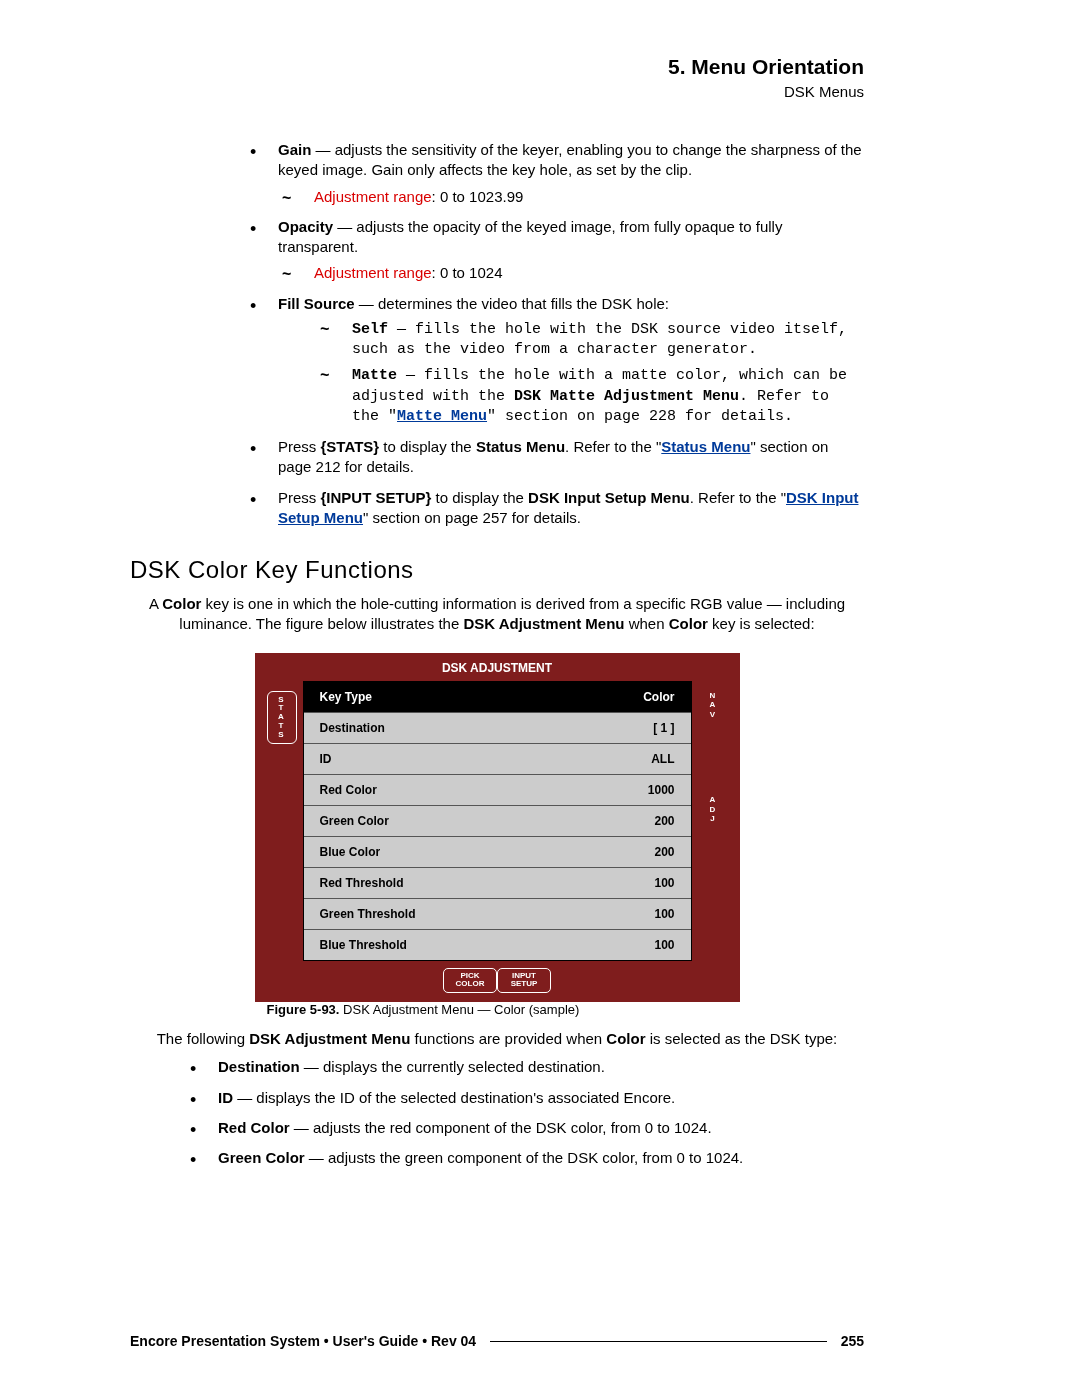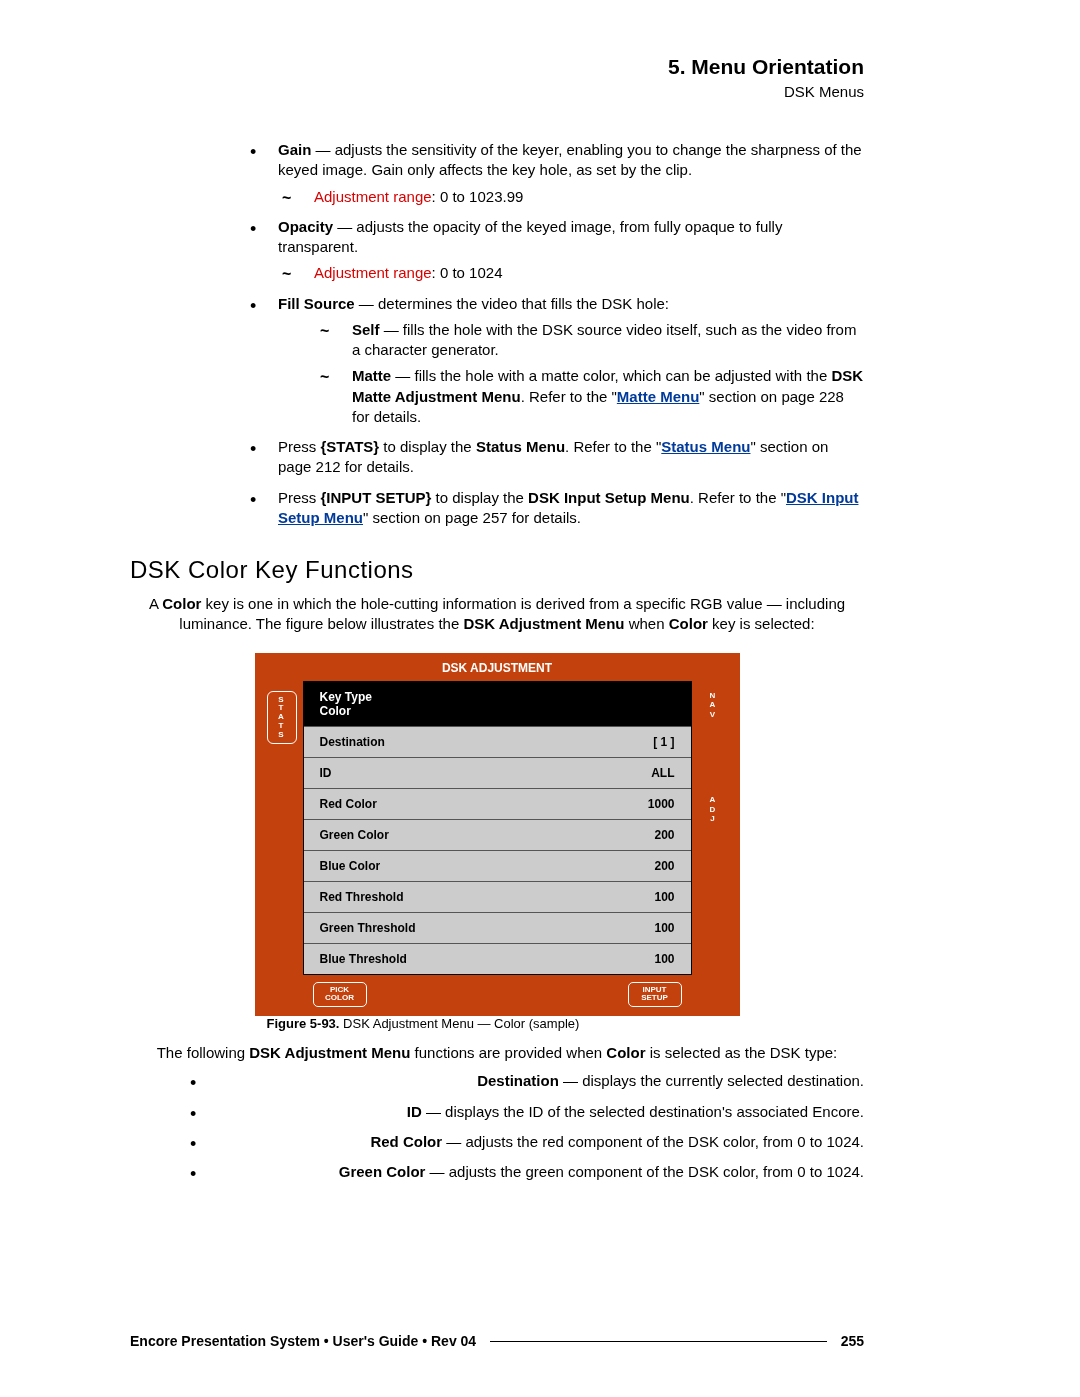--- a/index.html
+++ b/index.html
@@ -61,20 +61,21 @@
     left: 4px;
     top: 0;
     font-weight: bold;
     font-size: 16px;
   }
   .sub-tilde2 {
     padding-left: 74px;
     position: relative;
     margin-top: 6px;
     margin-bottom: 6px;
+    font-family: Liberation Mono, monospace;
   }
   .sub-tilde2::before {
     content: "~";
     position: absolute;
     left: 42px;
     top: 0;
     font-weight: bold;
     font-size: 16px;
   }
   .red-bold { color: #d90000; font-weight: normal; }
@@ -92,21 +93,21 @@
     margin-bottom: 8px;
     text-align: center;
   }
 
   
   .menu-fig {
     margin: 18px auto 12px auto;
     width: 485px;
   }
   .menu-box {
-    background: #c2410c;
+    background: #7f1d1d;
     padding: 6px;
     position: relative;
   }
   .menu-title {
     color: #fff;
     font-weight: bold;
     font-size: 12px;
     text-align: center;
     padding: 2px 0 6px 0;
   }
@@ -149,21 +150,21 @@
     border: 1px solid #000;
   }
   .row {
     display: flex;
     justify-content: space-between;
     padding: 8px 16px;
     font-size: 12px;
     font-weight: bold;
     border-top: 1px solid #555;
   }
-  .row:first-child { border-top: none; flex-direction: column; }
+  .row:first-child { border-top: none; }
   .row.hl {
     background: #000;
     color: #fff;
   }
   .bottom-btns {
     display: flex;
     justify-content: space-between;
     padding: 7px 8px 3px 8px;
   }
   .small-btn {
@@ -307,39 +308,39 @@
 A
 V</div>
             <div style="height:40px;"></div>
             <div class="side-lbl" style="white-space:pre;">A
 D
 J</div>
           </div>
         </div>
         <div class="bottom-btns">
           <div style="width:42px;"></div>
-          <div style="flex:1;display:flex;justify-content:space-between;padding:0 2px;">
+          <div style="flex:1;display:flex;justify-content:center;padding:0 2px;">
             <div class="small-btn" style="white-space:pre;">PICK
 COLOR</div>
             <div class="small-btn" style="white-space:pre;">INPUT
 SETUP</div>
           </div>
           <div style="width:42px;"></div>
         </div>
       </div>
       <div class="fig-caption">
         <span class="bold">Figure 5-93.</span><span>   DSK Adjustment Menu — Color (sample)</span>
       </div>
     </div>
 
     <div class="para">
       <span>The following </span><span class="bold">DSK Adjustment Menu</span><span> functions are provided when </span><span class="bold">Color</span><span> is selected as the DSK type:</span>
     </div>
 
-    <ul class="top-bullets" style="padding-left:60px;text-align:right;">
+    <ul class="top-bullets" style="padding-left:60px;">
       <li><span class="bold">Destination</span><span> — displays the currently selected destination.</span></li>
       <li><span class="bold">ID</span><span> — displays the ID of the selected destination's associated Encore.</span></li>
       <li><span class="bold">Red Color</span><span> — adjusts the red component of the DSK color, from 0 to 1024.</span></li>
       <li><span class="bold">Green Color</span><span> — adjusts the green component of the DSK color, from 0 to 1024.</span></li>
     </ul>
 
   </div>
 
   <div class="footer">
     <span>Encore Presentation System  •  User's Guide  •  Rev 04</span>

